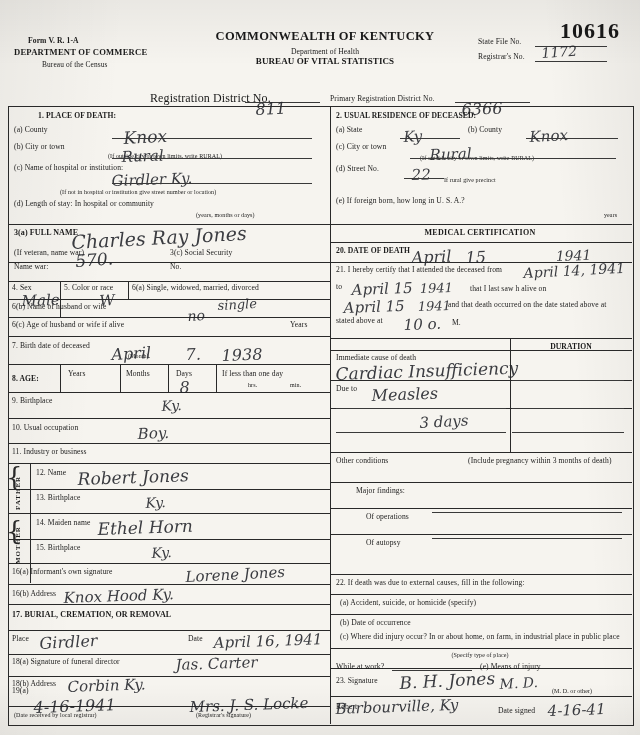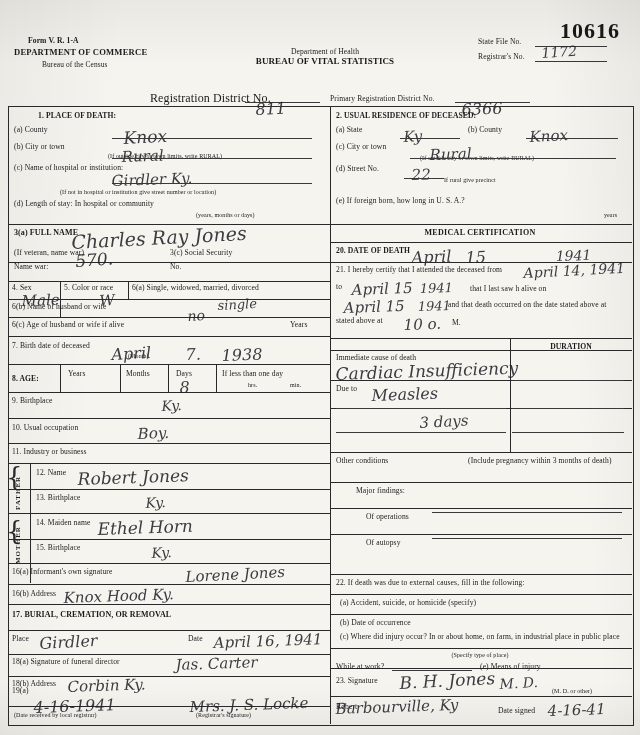--- a/index.html
+++ b/index.html
@@ -74,20 +74,21 @@
 </head>
 <body>
 
 <div id="sheet">
   <div id="paper"></div>
 
   <div class="t b" style="left:28px;top:36px;font-size:7.6px;">Form V. R. 1-A</div>
   <div class="t b" style="left:14px;top:48px;font-size:8.6px;letter-spacing:.2px;">DEPARTMENT OF COMMERCE</div>
   <div class="t" style="left:42px;top:60px;font-size:7.4px;">Bureau of the Census</div>
 
+  <div class="t b c" style="left:190px;top:32px;width:270px;font-size:12.5px;letter-spacing:.3px;">COMMONWEALTH OF KENTUCKY</div>
   <div class="t c" style="left:190px;top:47px;width:270px;font-size:7.6px;">Department of Health</div>
   <div class="t b c" style="left:190px;top:57px;width:270px;font-size:9px;">BUREAU OF VITAL STATISTICS</div>
 
   <div class="t" style="left:478px;top:37px;font-size:7.6px;">State File No.</div>
   <div class="t" style="left:478px;top:52px;font-size:7.6px;">Registrar's No.</div>
   <div class="solidline" style="left:535px;top:46px;width:72px;"></div>
   <div class="solidline" style="left:535px;top:61px;width:72px;"></div>
   <div class="stampno" style="left:560px;top:18px;">10616</div>
   <div class="hw" style="left:542px;top:45px;font-size:14px;transform:rotate(-4deg);">1172</div>
 

